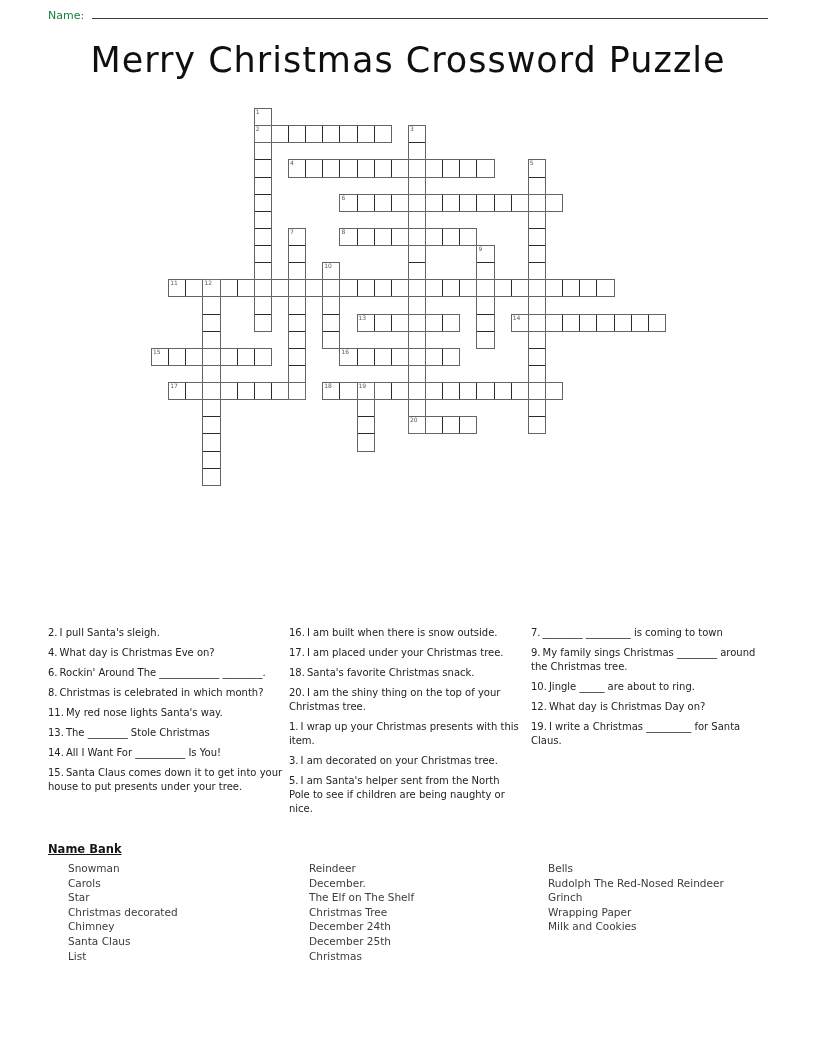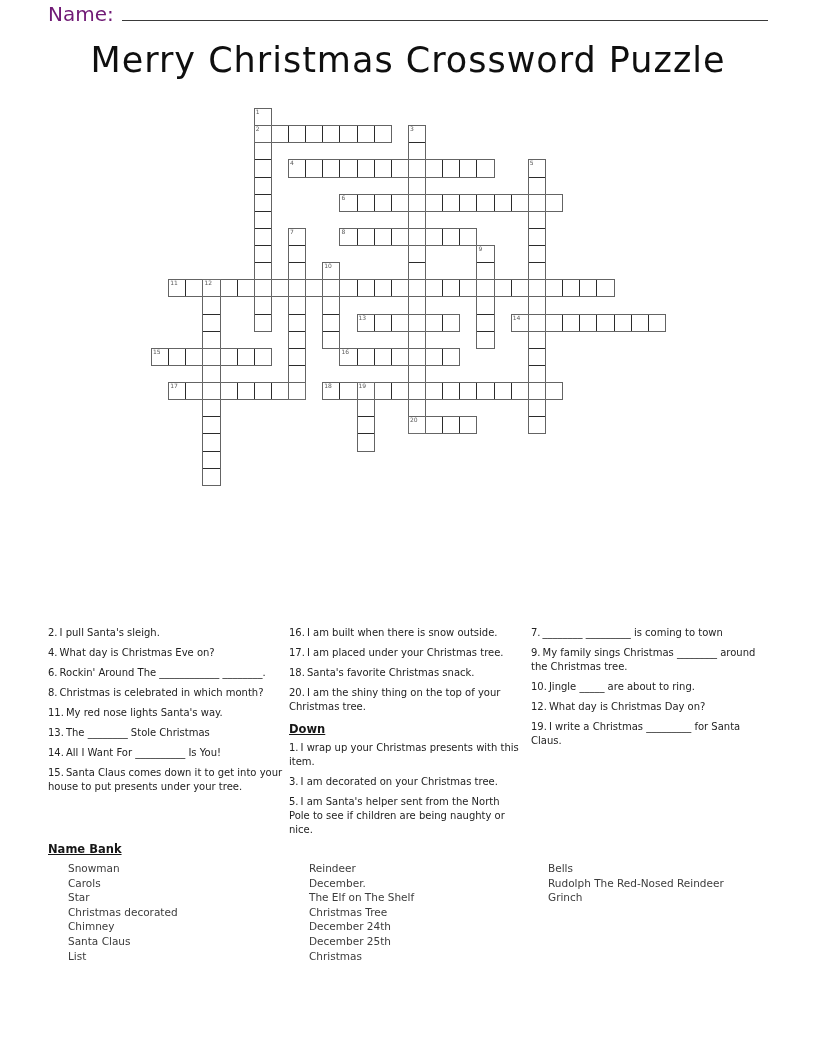--- a/index.html
+++ b/index.html
@@ -8,21 +8,21 @@
     width:816px;height:1056px;
     background:#ffffff;
     font-family:"DejaVu Sans", sans-serif;
     color:#1c1c1c;
     overflow:hidden;
   }
   
   .name-row{
     position:absolute;left:48px;right:48px;top:2px;
     display:flex;align-items:baseline;
-    font-size:20px;color:#701a75;
+    font-size:11px;color:#15803d;
   }
   .name-label{white-space:nowrap;}
   .name-line{
     flex:1 1 auto;margin-left:8px;
     border-bottom:1px solid #3a3a3a;height:16px;
   }
   
   .title{
     position:absolute;top:40px;left:0;width:100%;
     text-align:center;
@@ -339,21 +339,20 @@
         <div class="clue"><span class="clue-num">11.</span><span>My red nose lights Santa's way.</span></div>
         <div class="clue"><span class="clue-num">13.</span><span>The ________ Stole Christmas</span></div>
         <div class="clue"><span class="clue-num">14.</span><span>All I Want For __________ Is You!</span></div>
         <div class="clue"><span class="clue-num">15.</span><span>Santa Claus comes down it to get into your house to put presents under your tree.</span></div>
       </div>
     <div class="clue-col clue-col-1" id="clue-col-1">
         <div class="clue"><span class="clue-num">16.</span><span>I am built when there is snow outside.</span></div>
         <div class="clue"><span class="clue-num">17.</span><span>I am placed under your Christmas tree.</span></div>
         <div class="clue"><span class="clue-num">18.</span><span>Santa's favorite Christmas snack.</span></div>
         <div class="clue"><span class="clue-num">20.</span><span>I am the shiny thing on the top of your Christmas tree.</span></div>
-        <div class="clue-header">Down</div>
         <div class="clue"><span class="clue-num">1.</span><span>I wrap up your Christmas presents with this item.</span></div>
         <div class="clue"><span class="clue-num">3.</span><span>I am decorated on your Christmas tree.</span></div>
         <div class="clue"><span class="clue-num">5.</span><span>I am Santa's helper sent from the North Pole to see if children are being naughty or nice.</span></div>
       </div>
     <div class="clue-col clue-col-2" id="clue-col-2">
         <div class="clue"><span class="clue-num">7.</span><span>________ _________ is coming to town</span></div>
         <div class="clue"><span class="clue-num">9.</span><span>My family sings Christmas ________ around the Christmas tree.</span></div>
         <div class="clue"><span class="clue-num">10.</span><span>Jingle _____ are about to ring.</span></div>
         <div class="clue"><span class="clue-num">12.</span><span>What day is Christmas Day on?</span></div>
         <div class="clue"><span class="clue-num">19.</span><span>I write a Christmas _________ for Santa Claus.</span></div>
@@ -377,16 +376,18 @@
         <div class="wb-item">The Elf on The Shelf</div>
         <div class="wb-item">Christmas Tree</div>
         <div class="wb-item">December 24th</div>
         <div class="wb-item">December 25th</div>
         <div class="wb-item">Christmas</div>
       </div>
     <div class="wb-col wb-col-2" id="wb-col-2">
         <div class="wb-item">Bells</div>
         <div class="wb-item">Rudolph The Red-Nosed Reindeer</div>
         <div class="wb-item">Grinch</div>
+        <div class="wb-item">Wrapping Paper</div>
+        <div class="wb-item">Milk and Cookies</div>
       </div>
   </div>
 
 </div>
 
 </body></html>

